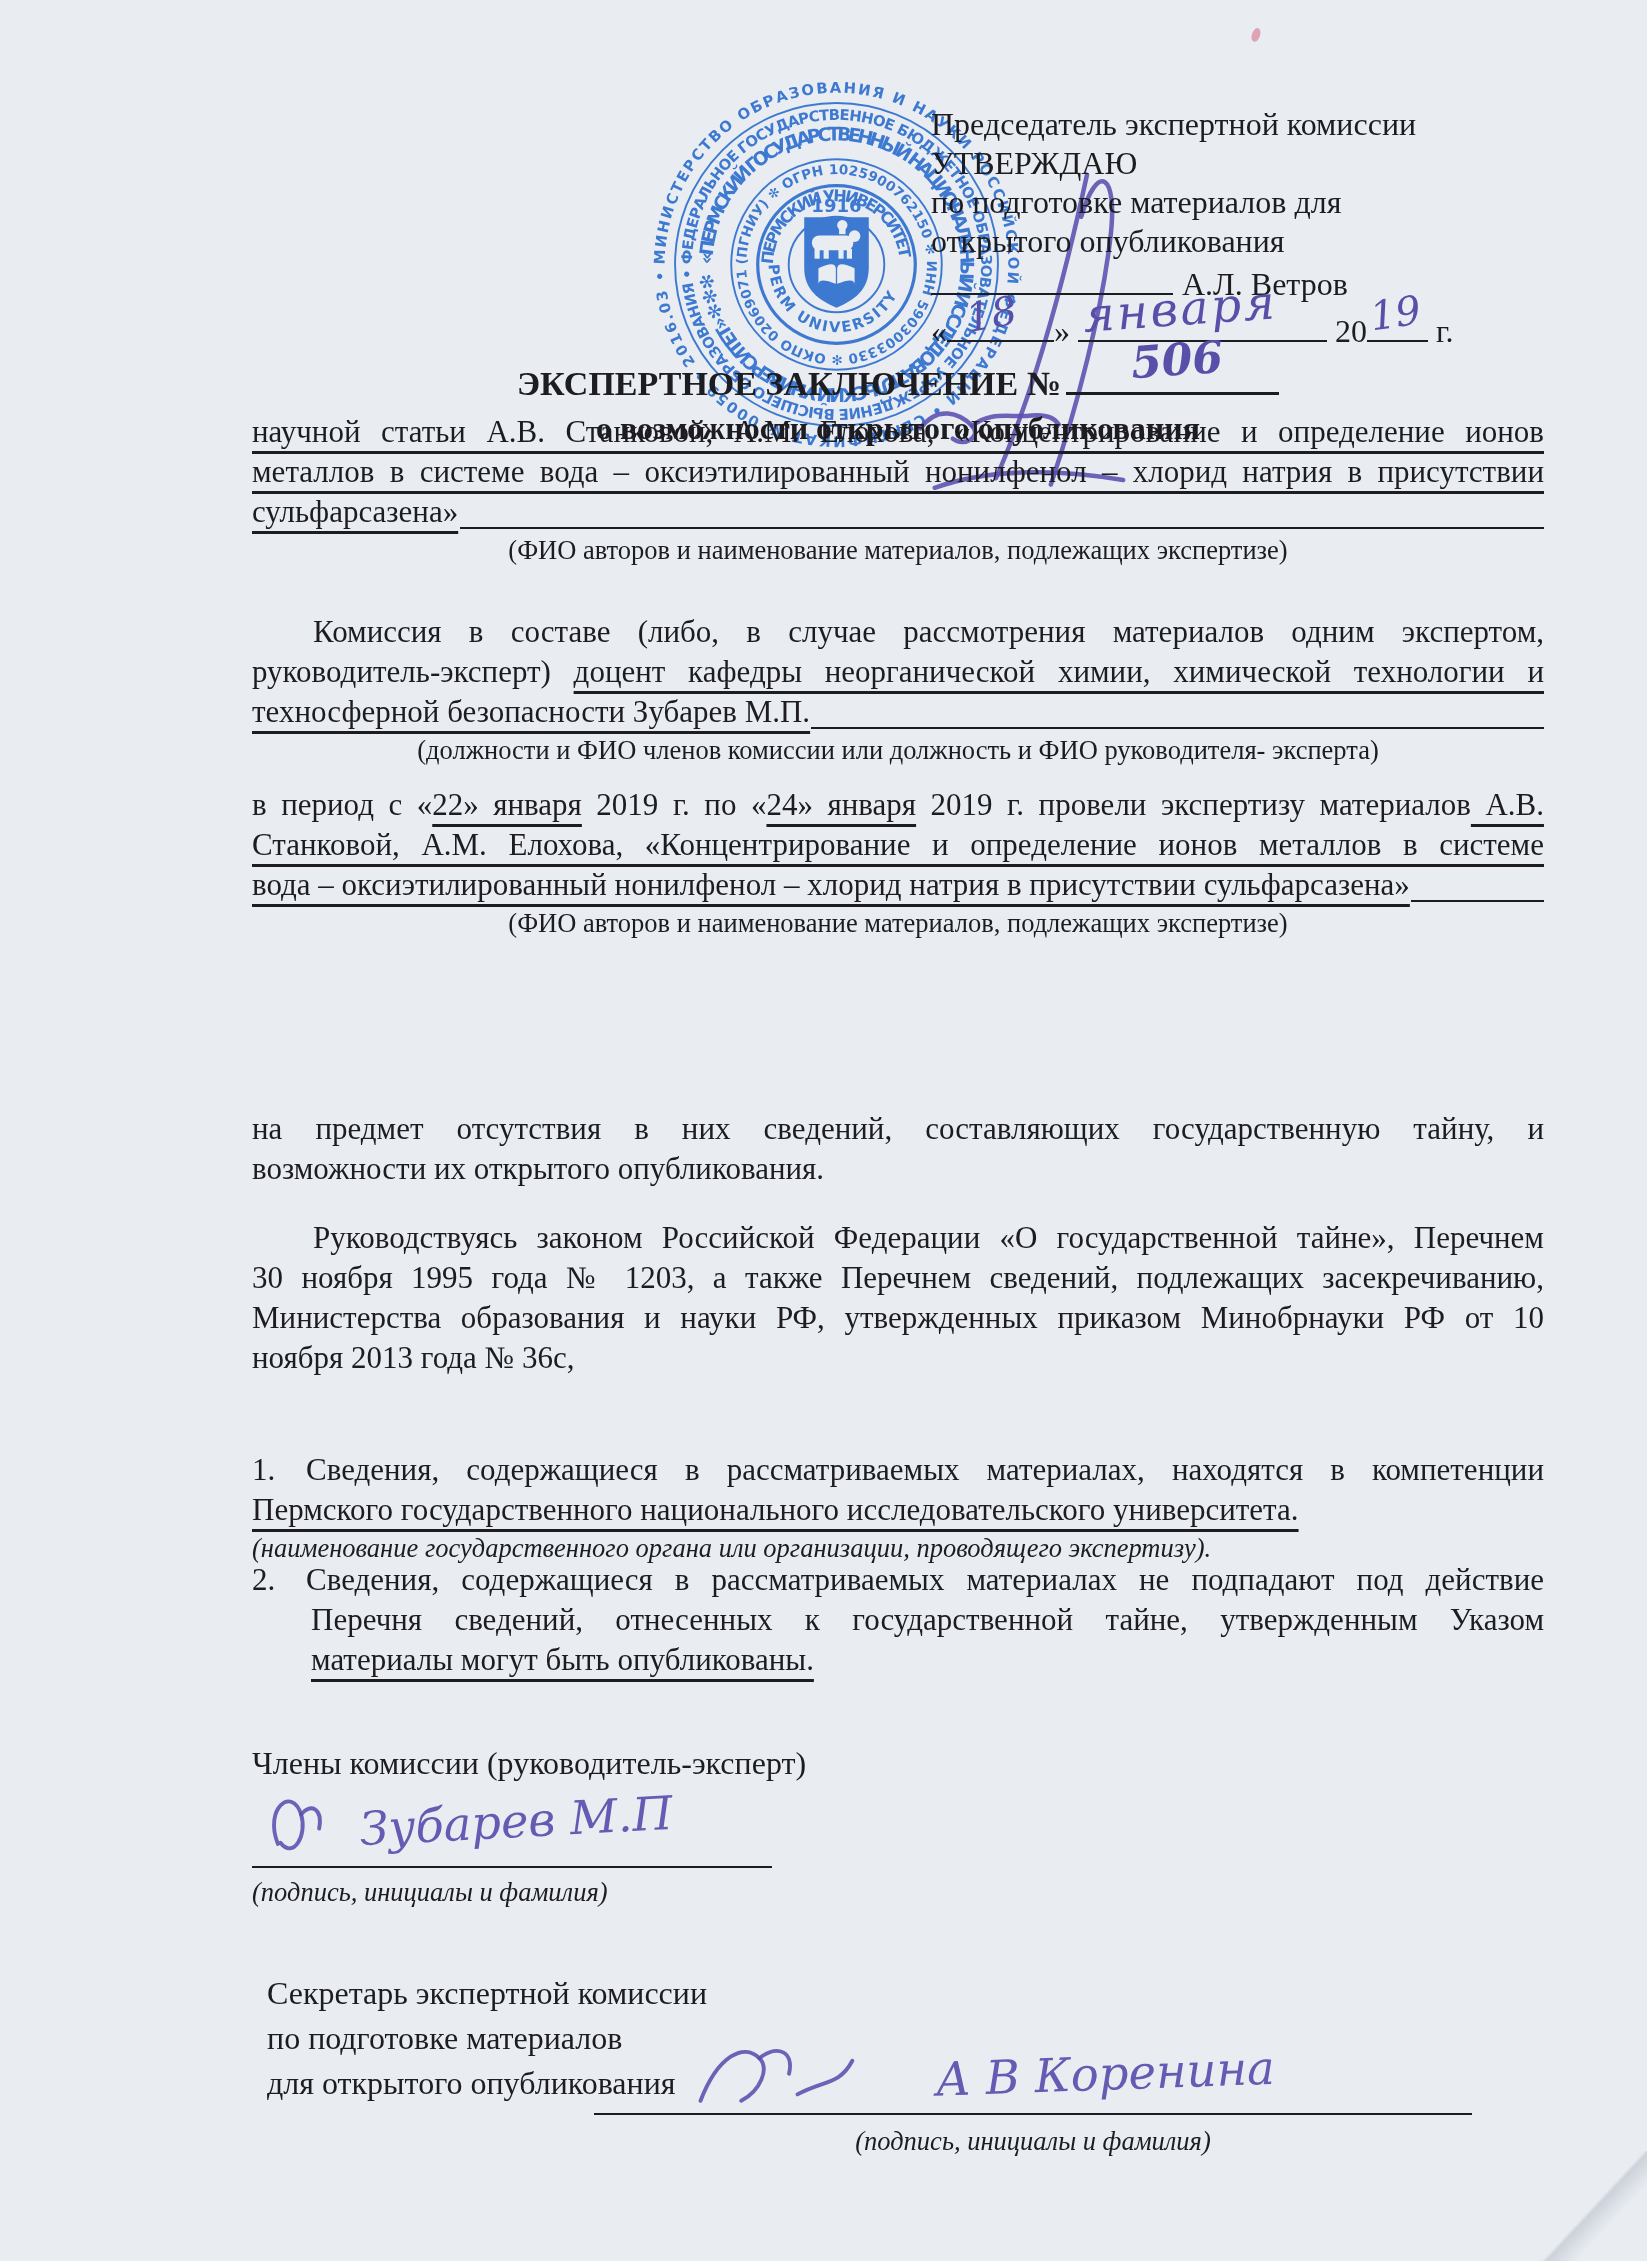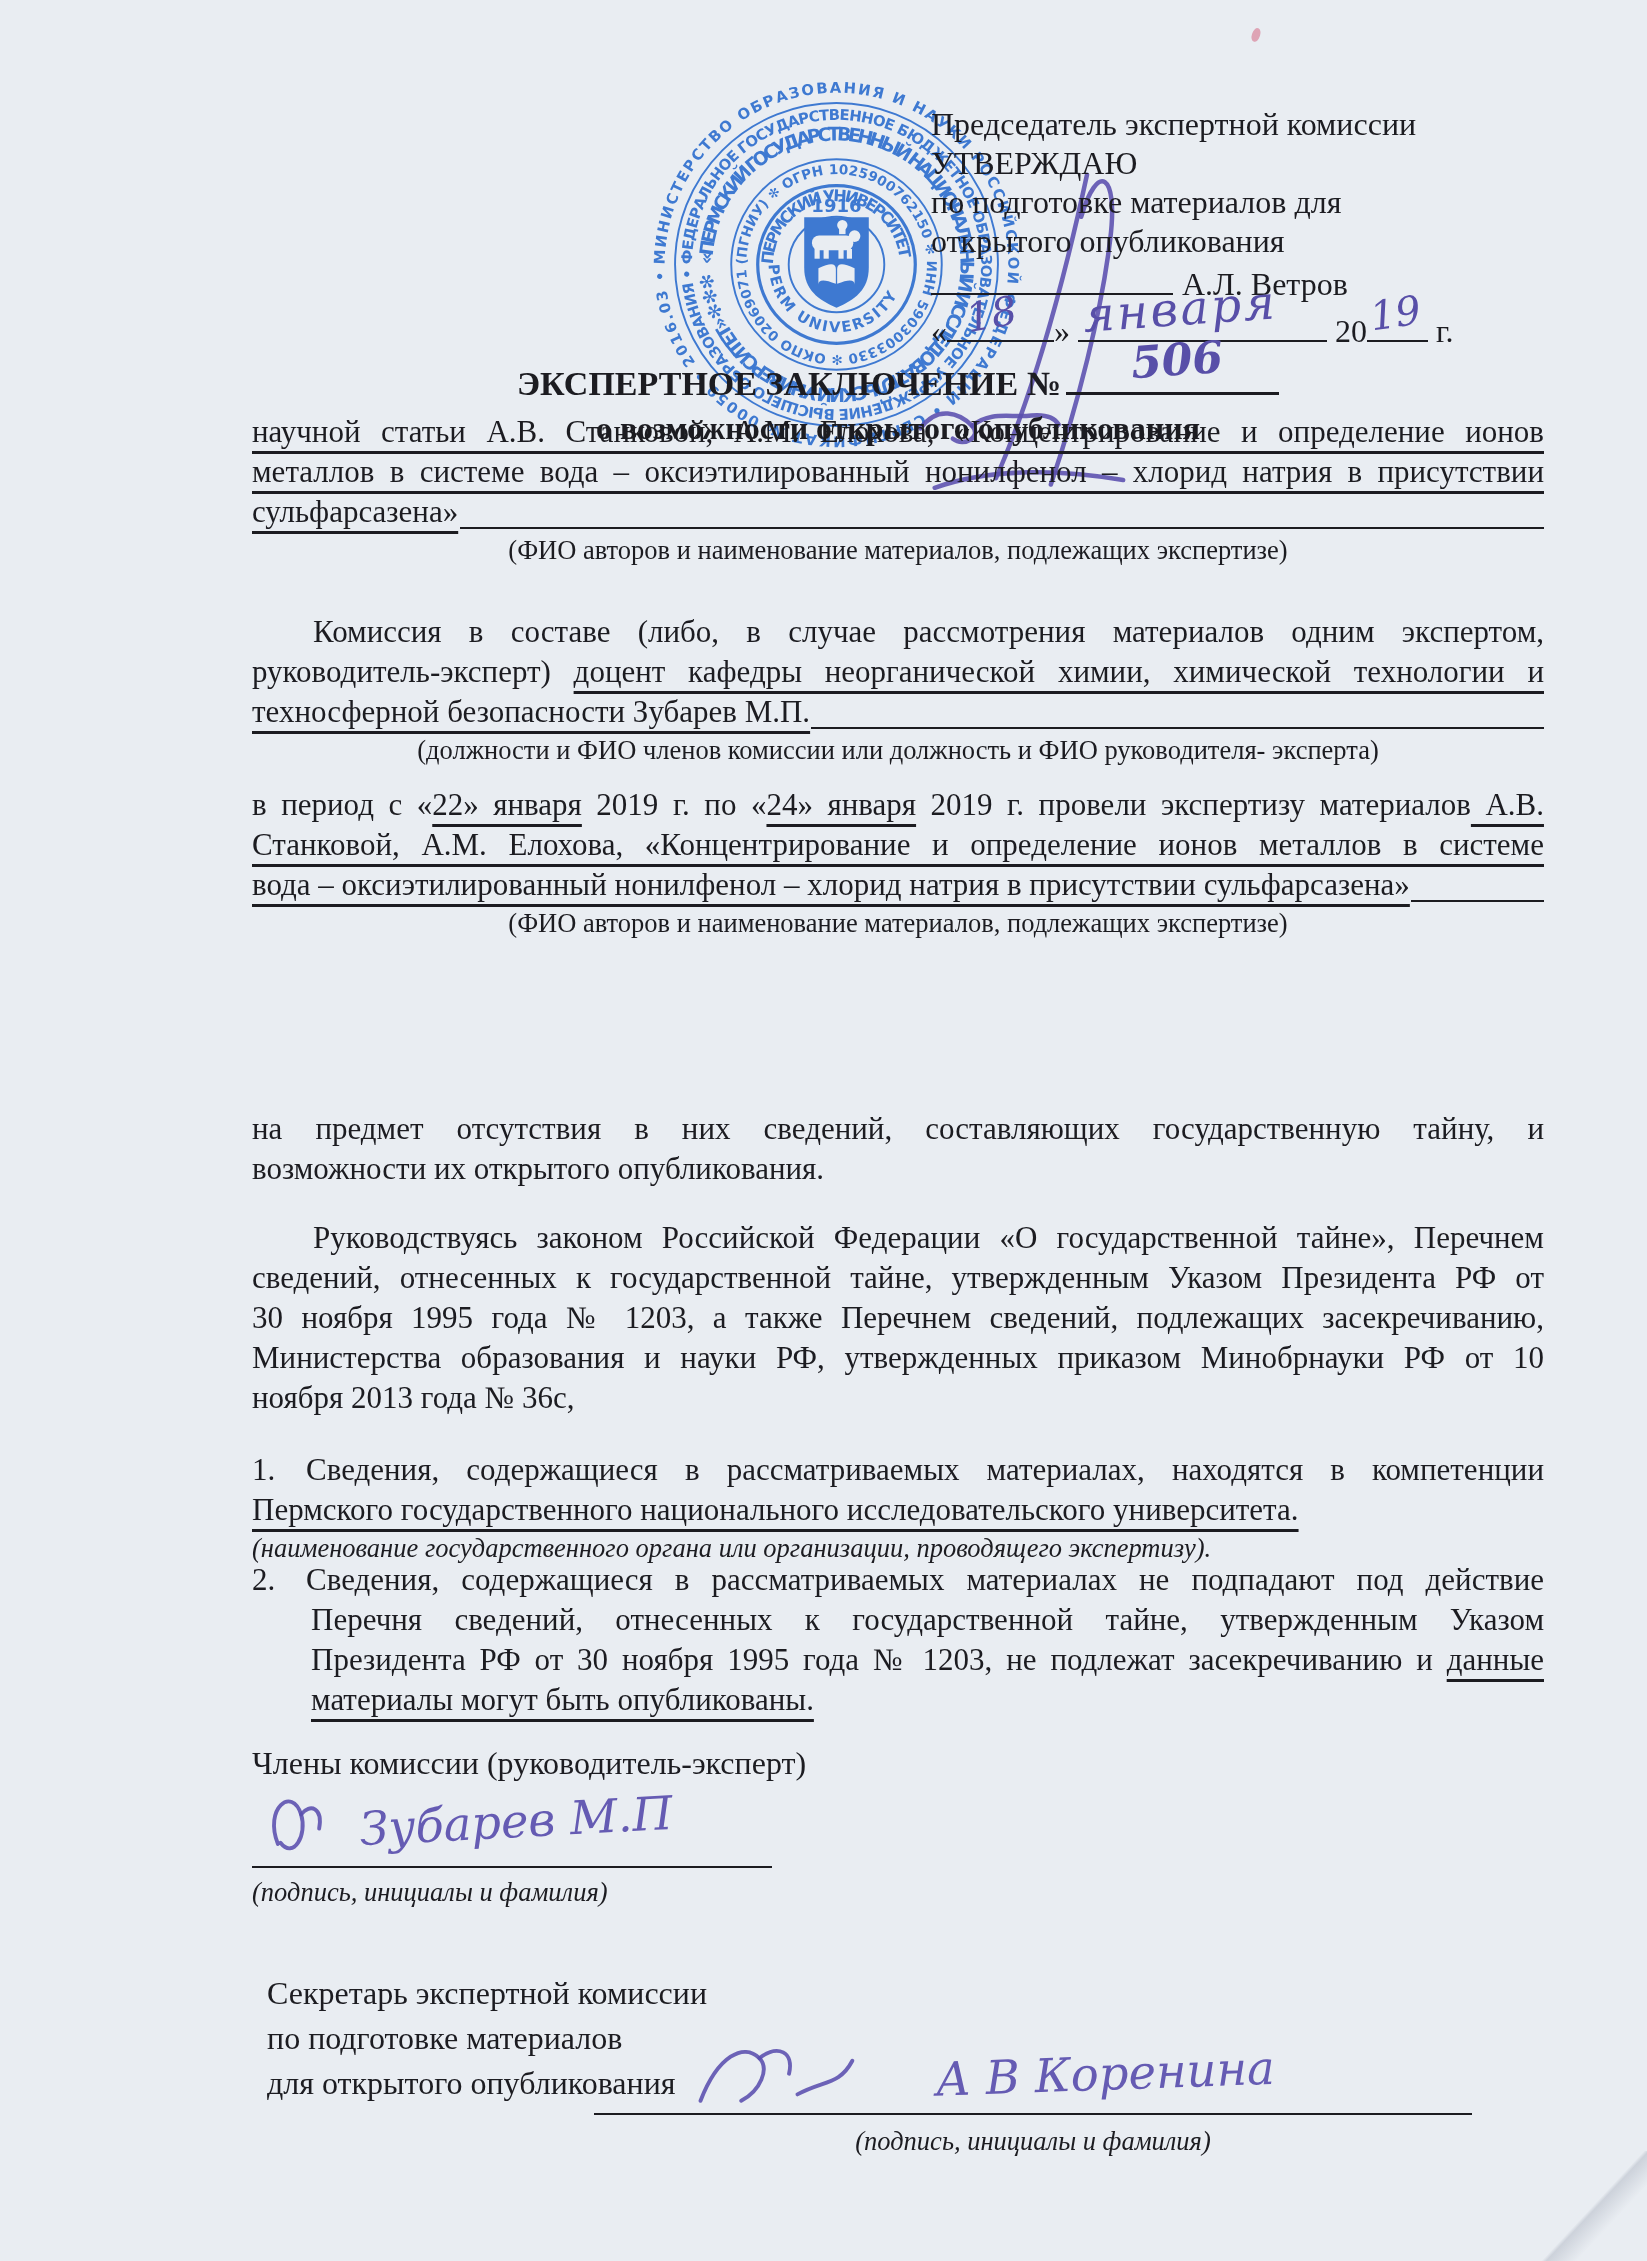--- a/index.html
+++ b/index.html
@@ -168,36 +168,34 @@
   </div>
 
 
   <div class="par" style="top:1109px">
     <div class="line">на предмет отсутствия в них сведений, составляющих государственную тайну, и</div>
     <div class="line noj">возможности их открытого опубликования.</div>
   </div>
 
   <div class="par" style="top:1218px">
     <div class="line indent">Руководствуясь законом Российской Федерации «О государственной тайне», Перечнем</div>
-    <div class="line">сведений, отнесенных к государственной тайне, утвержденным Указом Президента РФ от</div>
     <div class="line">30 ноября 1995 года № 1203, а также Перечнем сведений, подлежащих засекречиванию,</div>
     <div class="line">Министерства образования и науки РФ, утвержденных приказом Минобрнауки РФ от 10</div>
     <div class="line noj">ноября 2013 года № 36с,</div>
   </div>
 
   <div class="par" style="top:1450px">
     <div class="line"><span class="num">1.</span><span>Сведения, содержащиеся в рассматриваемых материалах, находятся в компетенции</span></div>
     <div class="line noj"><span class="u">Пермского государственного национального исследовательского университета.</span></div>
     <div class="cap left">(наименование государственного органа или организации, проводящего экспертизу).</div>
   </div>
 
   <div class="par" style="top:1560px">
     <div class="line"><span class="num">2.</span><span>Сведения, содержащиеся в рассматриваемых материалах не подпадают под действие</span></div>
     <div class="line hang">Перечня сведений, отнесенных к государственной тайне, утвержденным Указом</div>
-    <div class="line hang"><span>Президента РФ от 30 ноября 1995 года № 1203, не подлежат засекречиванию и </span><span class="u">данные</span></div>
     <div class="line noj hang"><span class="u">материалы могут быть опубликованы.</span></div>
   </div>
 
   <div class="members-label">Члены комиссии (руководитель-эксперт)</div>
   <svg class="sig-svg sig-member" viewBox="0 0 860 180">
     <path class="sig-stroke" style="stroke-width:6" d="M 52 118 C 30 62, 74 28, 88 72 C 98 104, 76 142, 56 116"></path>
     <path class="sig-stroke" style="stroke-width:6" d="M 88 72 C 102 54, 122 62, 116 94"></path>
     <text class="sig-text" x="180" y="120" font-size="72" transform="rotate(-3 180 120)">Зубарев М.П</text>
   </svg>
   <div class="member-line"></div>

